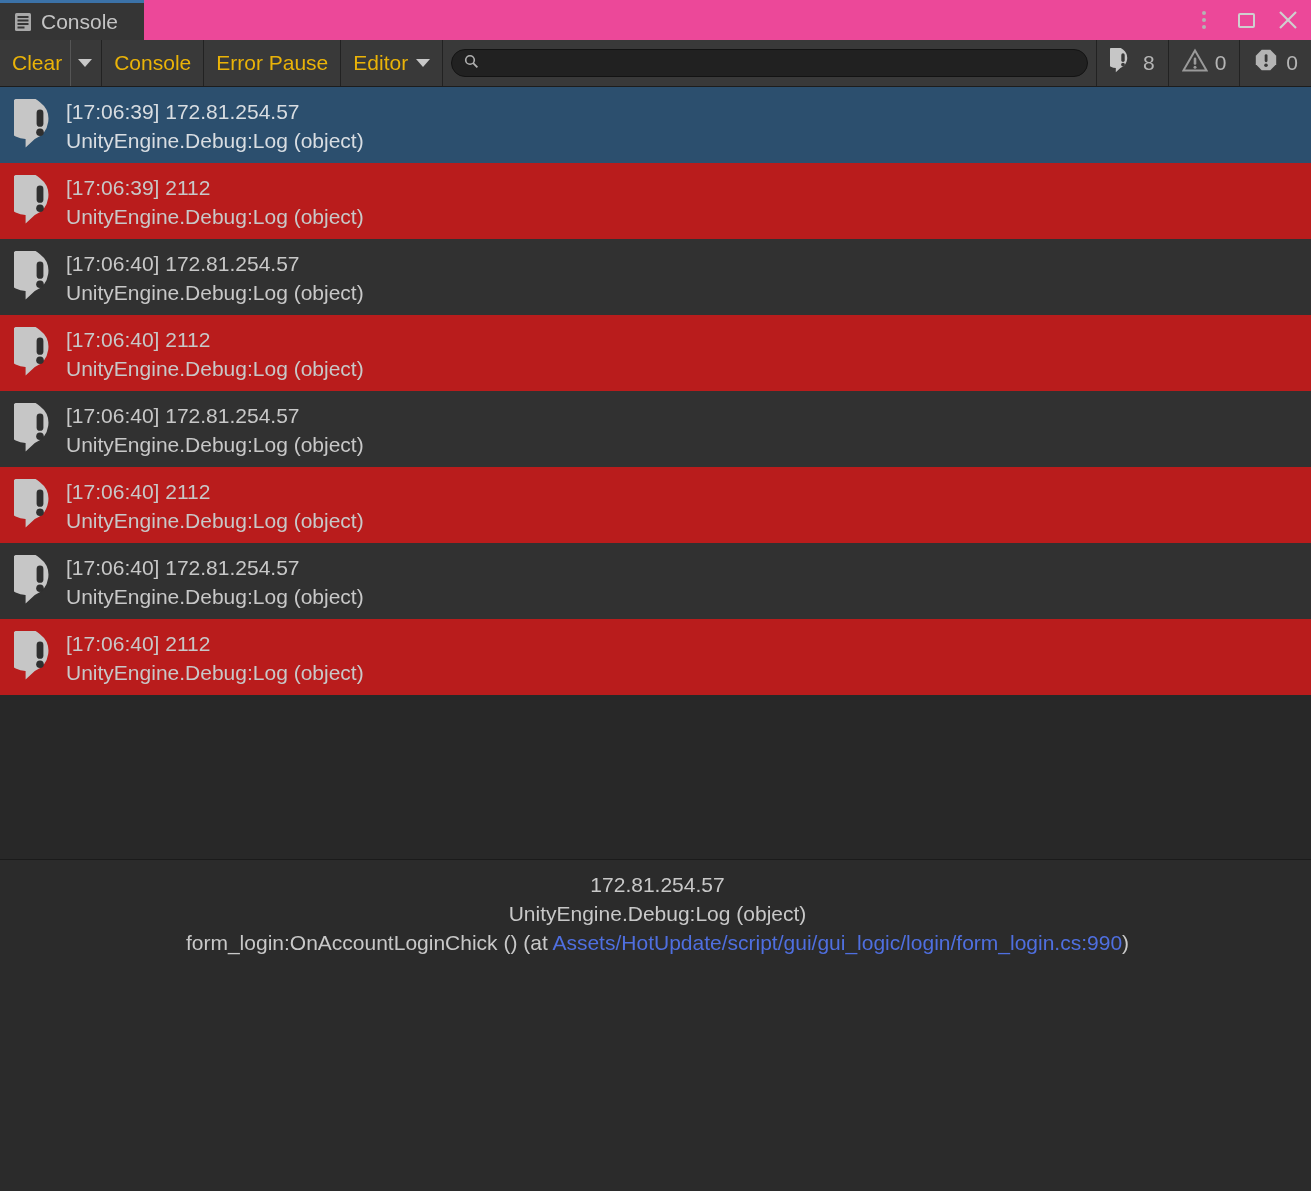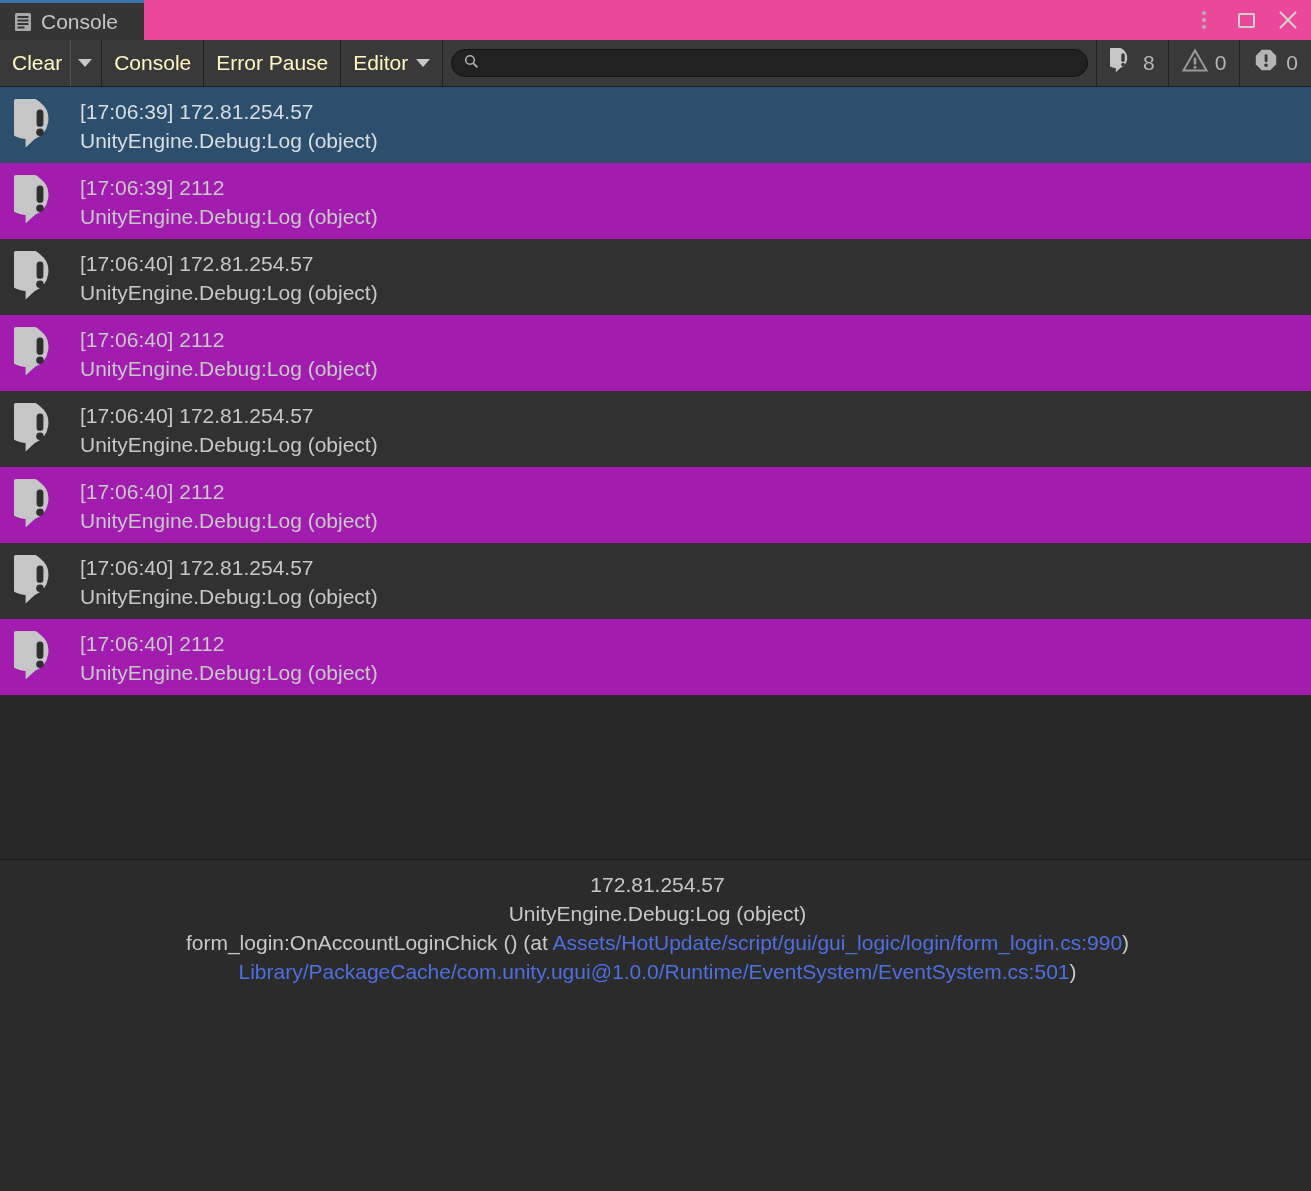--- a/index.html
+++ b/index.html
@@ -95,21 +95,21 @@
     height: 46px;
     background: #2b2b2b;
     display: flex;
     align-items: stretch;
     border-bottom: 1px solid #1d1d1d;
     flex: 0 0 auto;
   }
   .tbtn {
     background: #393939;
     border-right: 1px solid #222;
-    color: #fef9c3;
+    color: #eab308;
     font-size: 21px;
     display: flex;
     align-items: center;
     padding: 0 12px;
     cursor: pointer;
     white-space: nowrap;
   }
   .tbtn.clear { padding-right: 8px; border-right: none; }
   .tbtn.cleararrow {
     padding: 0 9px 0 7px;
@@ -174,25 +174,24 @@
     background: #282828;
     overflow: hidden;
     position: relative;
   }
   .logrow {
     height: 76px;
     box-sizing: border-box;
     display: flex;
     align-items: center;
     padding-left: 14px;
-    gap: 14px;
     cursor: pointer;
   }
   .logrow.odd  { background: #313131; }
-  .logrow.even { background: #a21caf; }
+  .logrow.even { background: #b91c1c; }
   .logrow.selected { background: #2c4f6e; }
   .logtext {
     display: flex;
     flex-direction: column;
     justify-content: center;
     line-height: 29px;
     color: #c8c8c8;
     font-size: 21px;
     padding-top: 1px;
   }
@@ -415,16 +414,15 @@
         </div>
       </div>
     </div>
 
   <div class="splitter"></div>
 
   <div class="detail">
       <div class="detail-line"><span>172.81.254.57</span></div>
       <div class="detail-line"><span>UnityEngine.Debug:Log (object)</span></div>
       <div class="detail-line"><span>form_login:OnAccountLoginChick () (at </span><span class="lnk">Assets/HotUpdate/script/gui/gui_logic/login/form_login.cs:990</span><span>)</span></div>
-      <div class="detail-line"><span class="lnk">Library/PackageCache/com.unity.ugui@1.0.0/Runtime/EventSystem/EventSystem.cs:501</span><span>)</span></div>
     </div>
 
 </div>
 
 </body></html>

